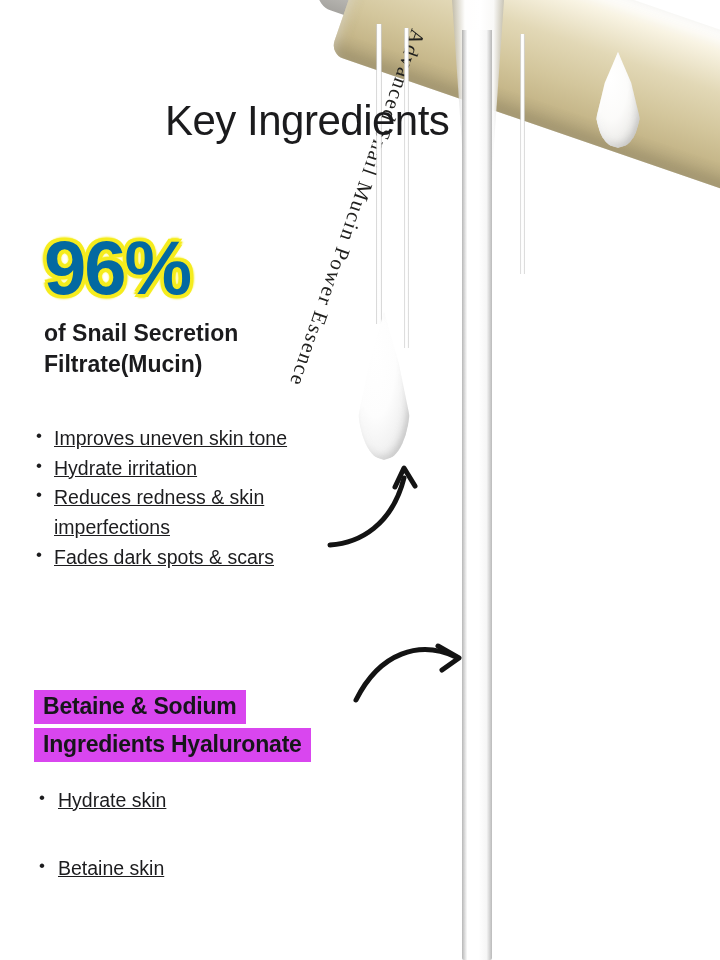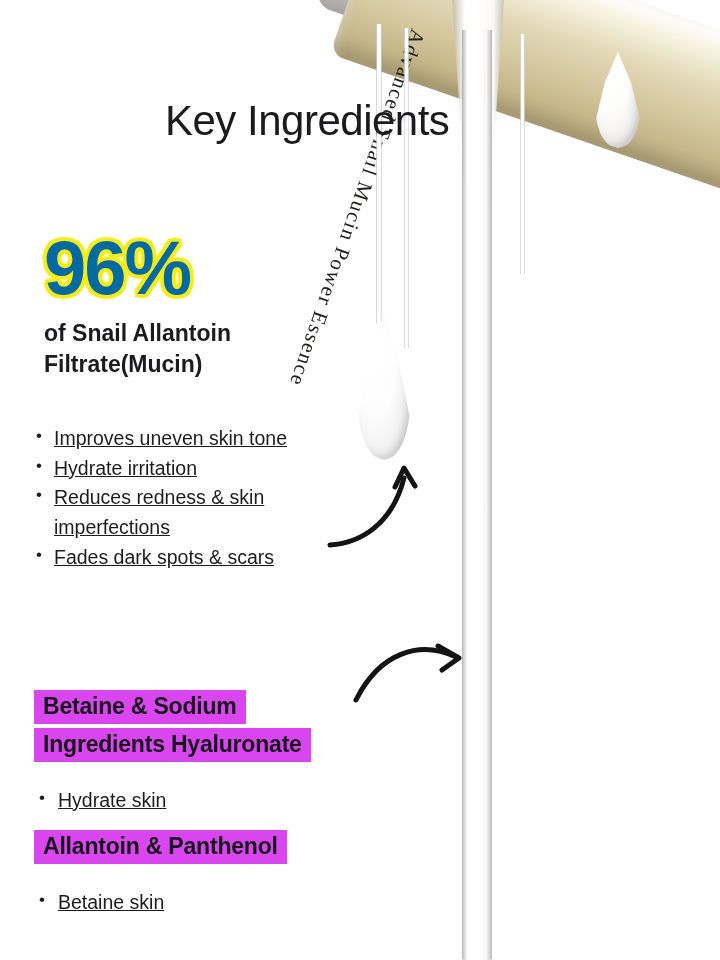--- a/index.html
+++ b/index.html
@@ -265,40 +265,39 @@
       <path d="M438 646 L 459 658 L 442 670" fill="none" stroke="#131313" stroke-width="5" stroke-linecap="round" stroke-linejoin="round"></path>
     </svg>
   </div>
 
   <div class="content">
 
     <div class="page-title">Key Ingredients</div>
 
     <div class="stat-block">
       <div class="stat-number">96%</div>
-      <div class="stat-caption">of Snail Allantoin Filtrate(Mucin)</div>
+      <div class="stat-caption">of Snail Secretion Filtrate(Mucin)</div>
     </div>
 
     <ul class="bullet-list mucin-bullets">
       <li>Improves uneven skin tone</li>
       <li>Hydrate irritation</li>
       <li>Reduces redness &amp; skin</li>
       <li class="cont">imperfections</li>
       <li>Fades dark spots &amp; scars</li>
     </ul>
 
     <div class="ingredient-group ing-hydrate">
       <div class="ing-name">Betaine &amp; Sodium</div>
       <div class="ing-name">Ingredients Hyaluronate</div>
       <ul class="bullet-list ing-bullets">
         <li>Hydrate skin</li>
       </ul>
     </div>
 
     <div class="ingredient-group ing-soothe">
-      <div class="ing-name">Allantoin &amp; Panthenol</div>
       <ul class="bullet-list ing-bullets">
         <li>Betaine skin</li>
       </ul>
     </div>
 
   </div>
 </div>
 
 </body></html>

